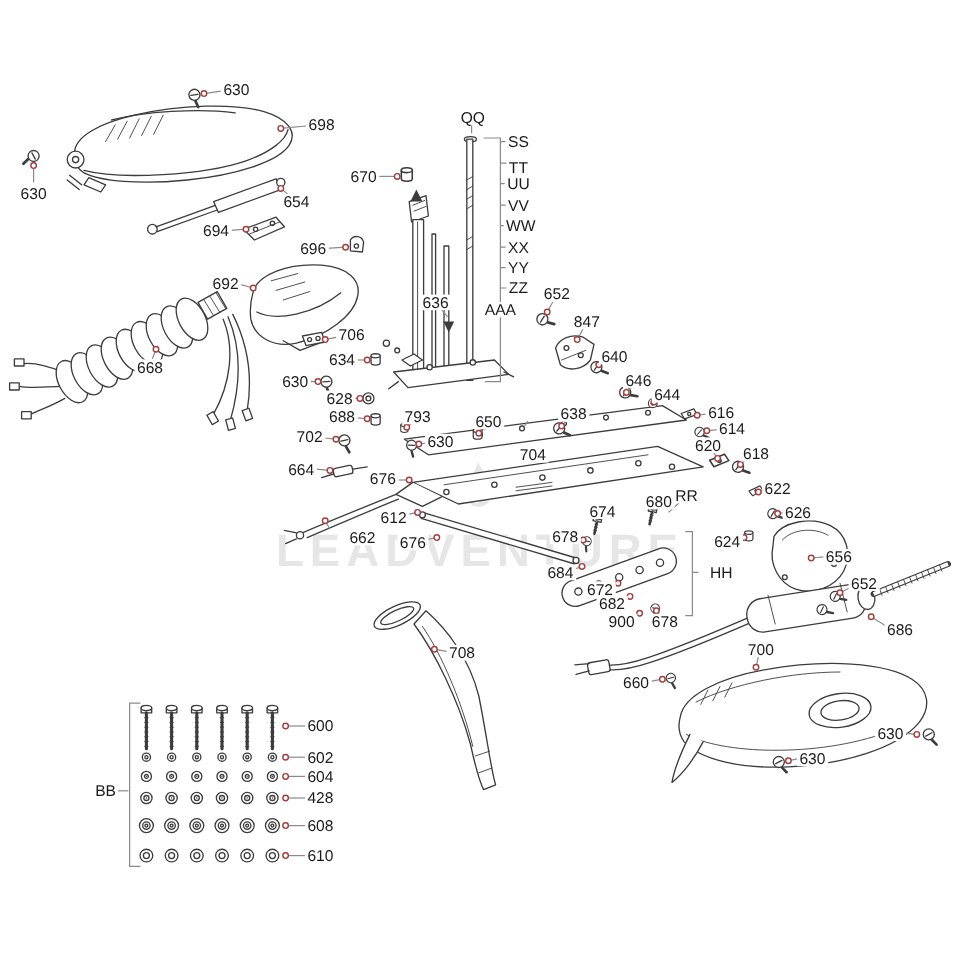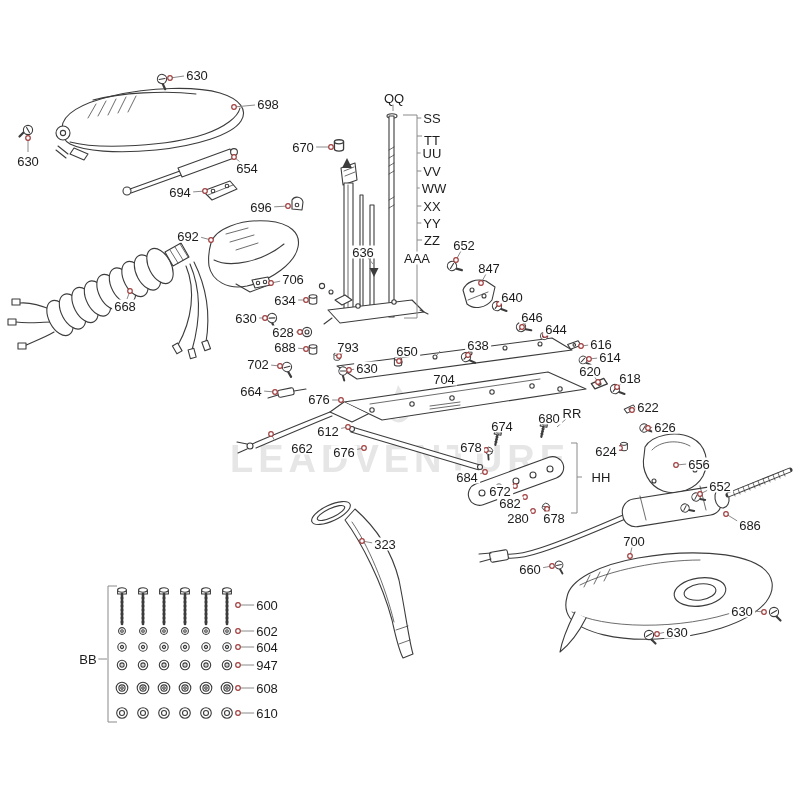--- a/index.html
+++ b/index.html
@@ -521,31 +521,31 @@
       <span class="callout" style="left: 606px; top: 451px;">624</span>
       <span class="callout" style="left: 699px; top: 464px;">656</span>
       <span class="callout" style="left: 502px; top: 426px;">674</span>
       <span class="callout" style="left: 278px; top: 448px; margin-left: 24px;">662</span>
       <span class="callout" style="left: 328px; top: 431px;">612</span>
       <span class="callout" style="left: 344px; top: 452px;">676</span>
       <span class="callout" style="left: 471px; top: 447px;">678</span>
       <span class="callout" style="left: 467px; top: 477px;">684</span>
       <span class="callout" style="left: 500px; top: 491px;">672</span>
       <span class="callout" style="left: 510px; top: 503px;">682</span>
-      <span class="callout" style="left: 518px; top: 518px;">280</span>
+      <span class="callout" style="left: 518px; top: 518px;">900</span>
       <span class="callout" style="left: 554px; top: 518px;">678</span>
       <span class="callout" style="left: 589px; top: 477px; margin-left: 12px;">HH</span>
       <span class="callout" style="left: 720px; top: 486px;">652</span>
       <span class="callout" style="left: 750px; top: 525px;">686</span>
       <span class="callout" style="left: 634px; top: 541px;">700</span>
       <span class="callout" style="left: 530px; top: 569px;">660</span>
-      <span class="callout" style="left: 385px; top: 544px;">323</span>
+      <span class="callout" style="left: 385px; top: 544px;">708</span>
       <span class="callout" style="left: 742px; top: 611px;">630</span>
       <span class="callout" style="left: 677px; top: 632px;">630</span>
       <span class="callout" style="left: 88px; top: 659px;">BB</span>
       <span class="callout" style="left: 267px; top: 605px;">600</span>
       <span class="callout" style="left: 267px; top: 631px;">602</span>
       <span class="callout" style="left: 267px; top: 647px;">604</span>
-      <span class="callout" style="left: 267px; top: 665px;">947</span>
+      <span class="callout" style="left: 267px; top: 665px;">428</span>
       <span class="callout" style="left: 267px; top: 688px;">608</span>
       <span class="callout" style="left: 267px; top: 713px;">610</span>
     </div>
 </div>
 
 </body></html>

